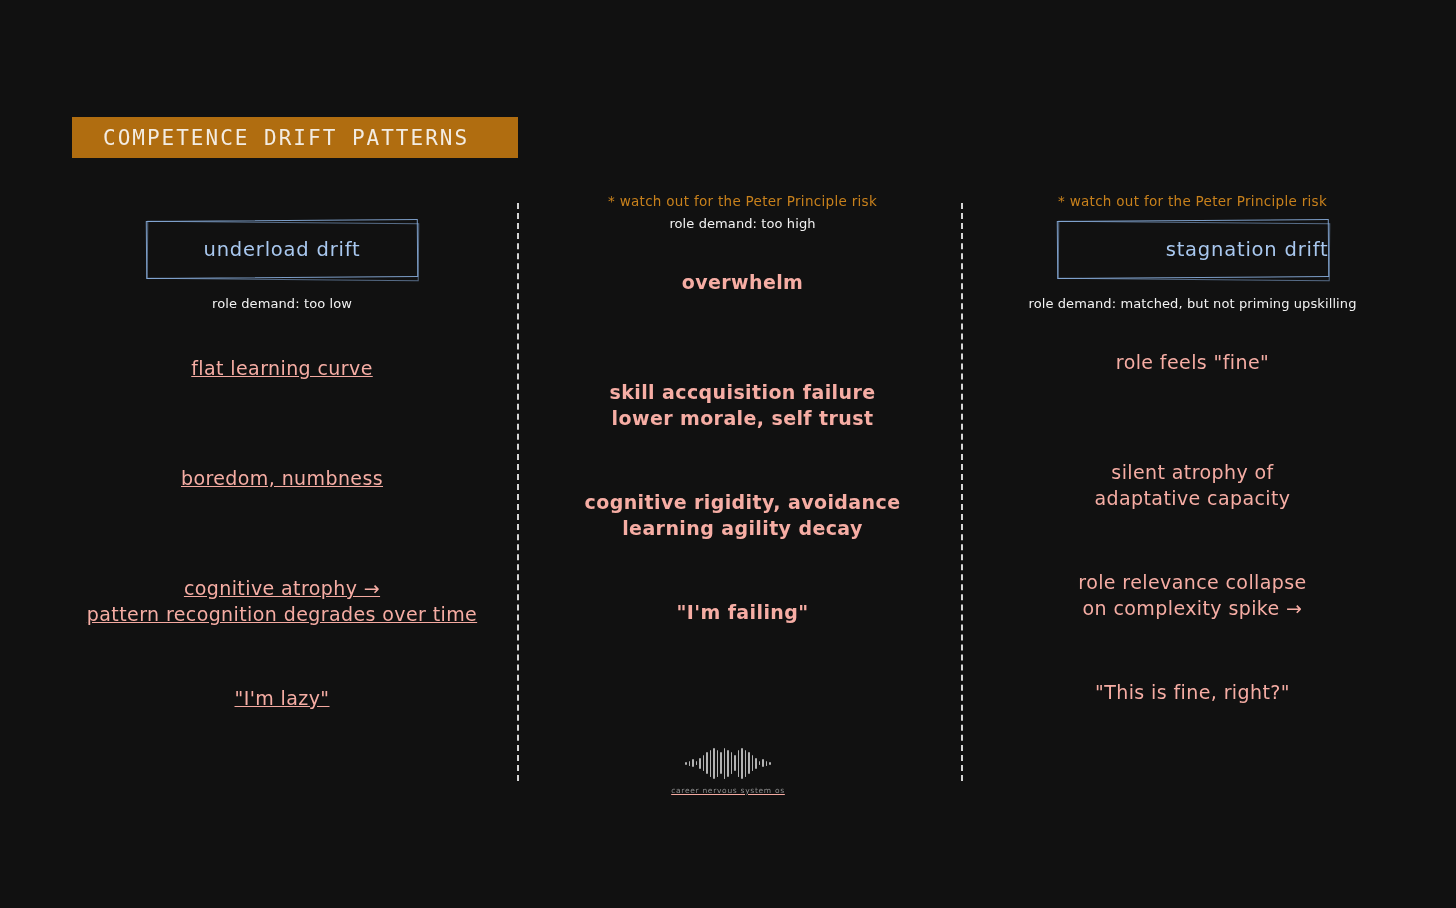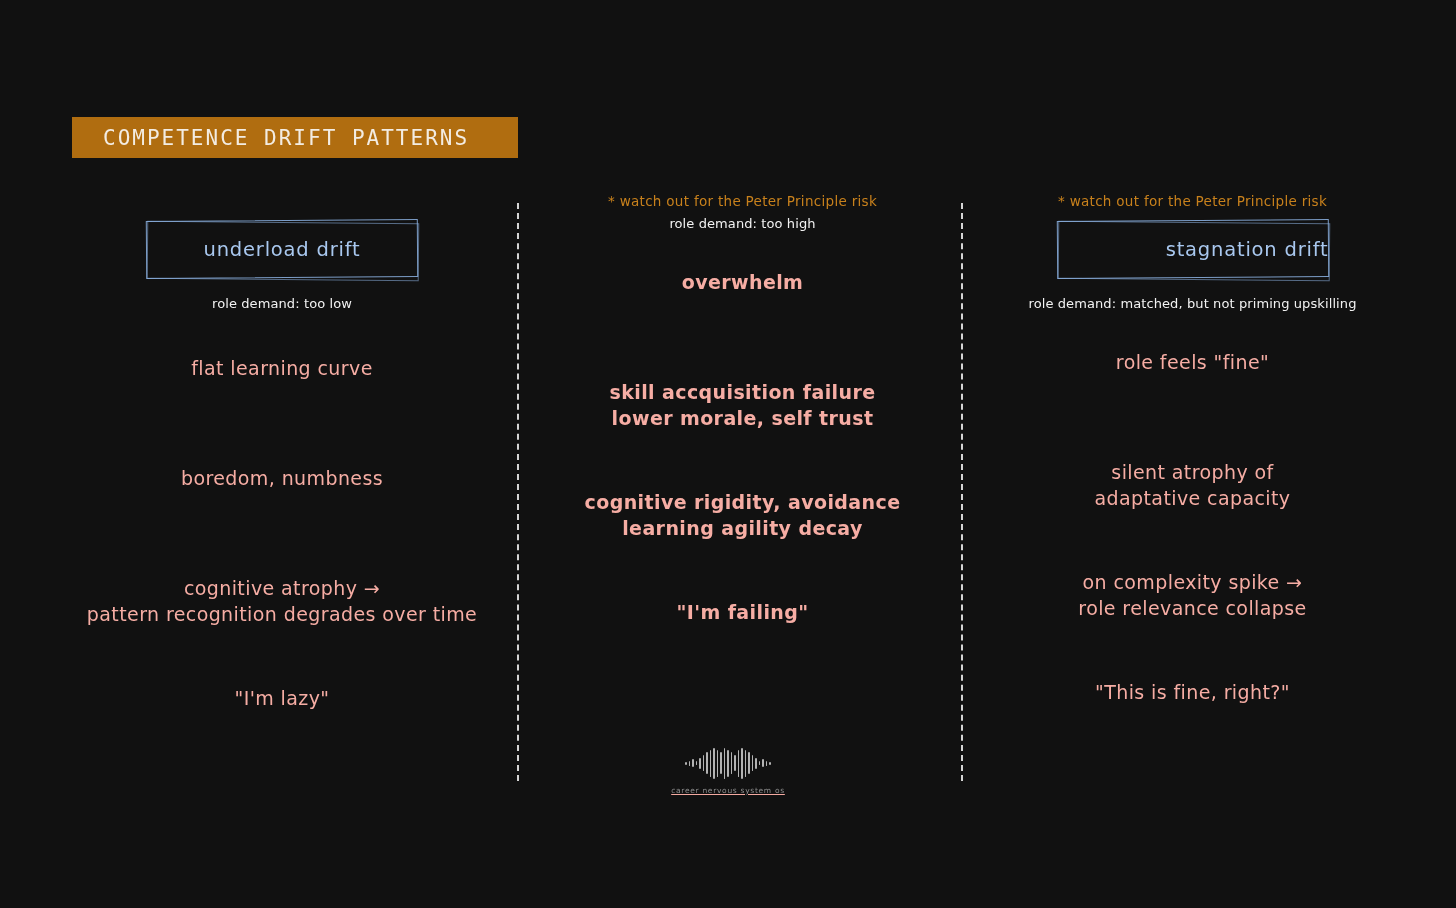--- a/index.html
+++ b/index.html
@@ -149,21 +149,21 @@
   }
   .row .line {
     font-family: "DejaVu Sans", sans-serif;
     font-size: 19px;
     line-height: 26px;
     color: #f6ada4;
     letter-spacing: 0.4px;
     white-space: nowrap;
   }
 
-  .col-1 .rows { margin-top: 44px; }
+  .col-1 .rows { margin-top: 44px; text-decoration: underline; }
   .col-2 .rows { margin-top: 38px; font-weight: bold; }
   .col-3 .rows { margin-top: 38px; }
 
   
   .footer-logo {
     position: absolute;
     left: 0;
     right: 0;
     top: 745px;
     display: flex;
@@ -268,22 +268,22 @@
     <div class="sub-caption">role demand: matched, but not priming upskilling</div>
     <div class="rows">
       <div class="row">
         <span class="line">role feels "fine"</span>
       </div>
       <div class="row">
         <span class="line">silent atrophy of</span>
         <span class="line">adaptative capacity</span>
       </div>
       <div class="row">
+        <span class="line">role relevance collapse</span>
         <span class="line">on complexity spike →</span>
-        <span class="line">role relevance collapse</span>
       </div>
       <div class="row">
         <span class="line">"This is fine, right?"</span>
       </div>
     </div>
   </div>
 
 </div>
 
 <div class="footer-logo">

